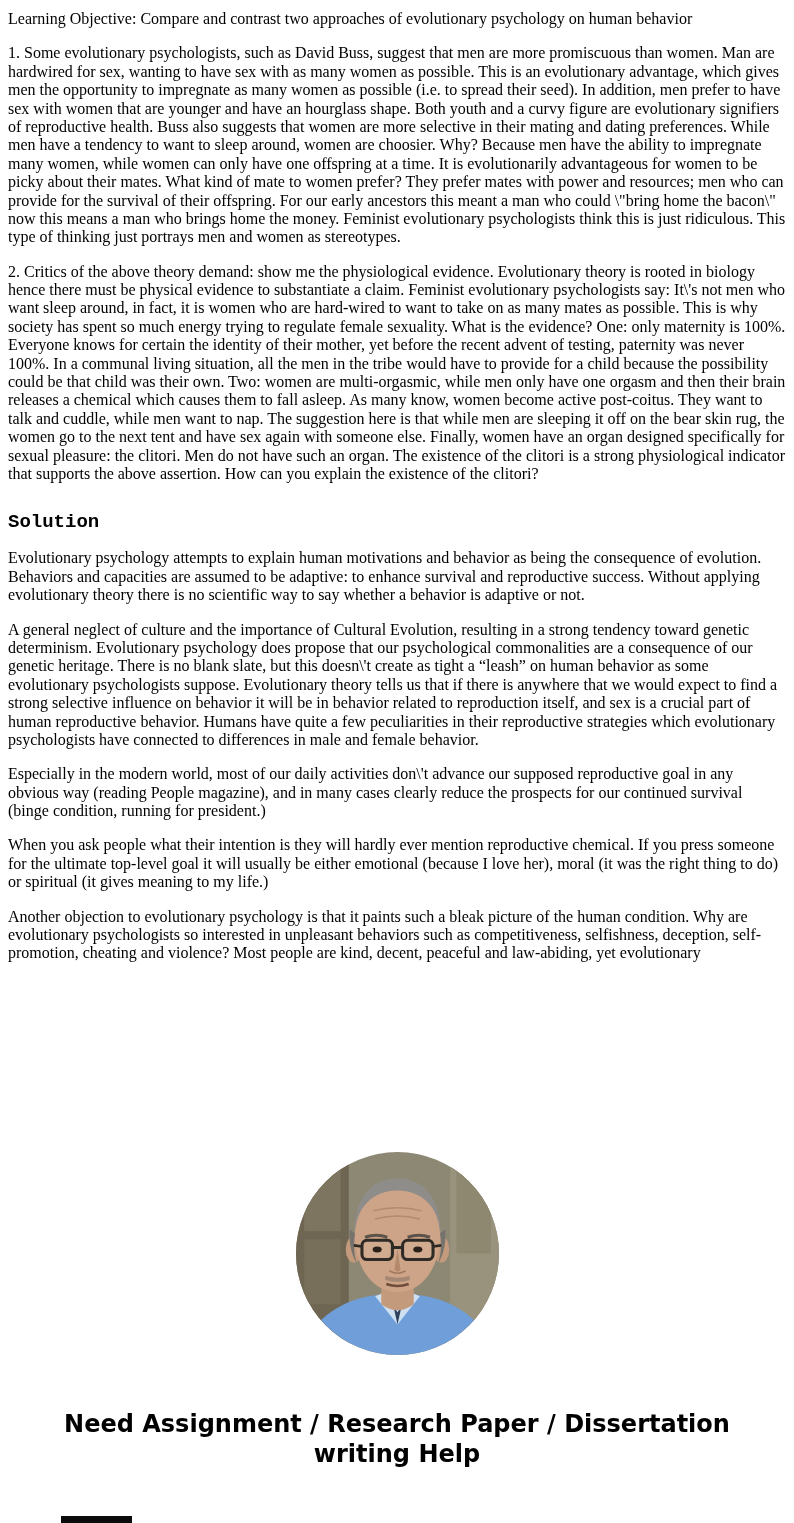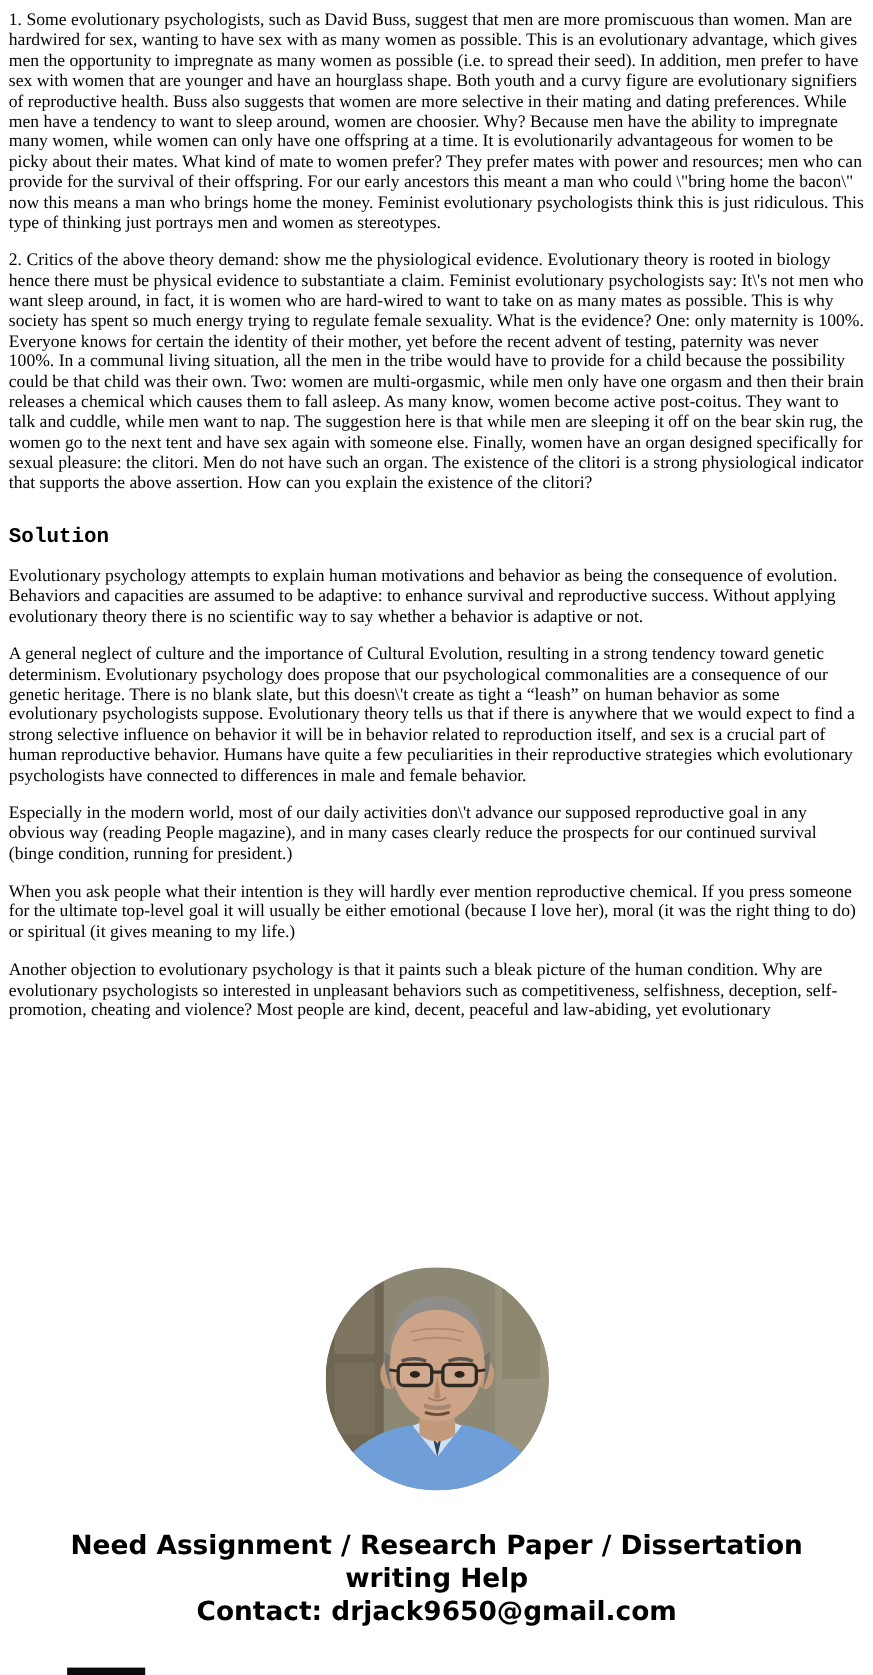--- a/index.html
+++ b/index.html
@@ -27,21 +27,21 @@
     font-weight: bold;
     margin: 28px 0 16px 0;
     font-family: Liberation Mono, monospace;
   }
   .avatar-wrap {
     margin-top: 28px;
     text-align: center;
   }
   .avatar-wrap svg { display: inline-block; }
   .footer {
-    margin-top: 30px;
+    margin-top: 50px;
     text-align: center;
     font-family: "DejaVu Sans", sans-serif;
     font-weight: bold;
     font-size: 24px;
     line-height: 30px;
     color: #000000;
   }
   .footer .footer-help {
     max-width: 744px;
     margin: 0 auto;
@@ -57,20 +57,21 @@
     height: 7px;
     background: #0b0b0b;
   }
 </style>
 </head>
 <body>
 
 <div class="page">
 
   <div class="article-clip">
+    <p>Learning Objective: Compare and contrast two approaches of evolutionary psychology on human behavior</p>
     <p>1. Some evolutionary psychologists, such as David Buss, suggest that men are more promiscuous than women. Man are hardwired for sex, wanting to have sex with as many women as possible. This is an evolutionary advantage, which gives men the opportunity to impregnate as many women as possible (i.e. to spread their seed). In addition, men prefer to have sex with women that are younger and have an hourglass shape. Both youth and a curvy figure are evolutionary signifiers of reproductive health. Buss also suggests that women are more selective in their mating and dating preferences. While men have a tendency to want to sleep around, women are choosier. Why? Because men have the ability to impregnate many women, while women can only have one offspring at a time. It is evolutionarily advantageous for women to be picky about their mates. What kind of mate to women prefer? They prefer mates with power and resources; men who can provide for the survival of their offspring. For our early ancestors this meant a man who could \"bring home the bacon\" now this means a man who brings home the money. Feminist evolutionary psychologists think this is just ridiculous. This type of thinking just portrays men and women as stereotypes.</p>
     <p>2. Critics of the above theory demand: show me the physiological evidence. Evolutionary theory is rooted in biology hence there must be physical evidence to substantiate a claim. Feminist evolutionary psychologists say: It\'s not men who want sleep around, in fact, it is women who are hard-wired to want to take on as many mates as possible. This is why society has spent so much energy trying to regulate female sexuality. What is the evidence? One: only maternity is 100%. Everyone knows for certain the identity of their mother, yet before the recent advent of testing, paternity was never 100%. In a communal living situation, all the men in the tribe would have to provide for a child because the possibility could be that child was their own. Two: women are multi-orgasmic, while men only have one orgasm and then their brain releases a chemical which causes them to fall asleep. As many know, women become active post-coitus. They want to talk and cuddle, while men want to nap. The suggestion here is that while men are sleeping it off on the bear skin rug, the women go to the next tent and have sex again with someone else. Finally, women have an organ designed specifically for sexual pleasure: the clitori. Men do not have such an organ. The existence of the clitori is a strong physiological indicator that supports the above assertion. How can you explain the existence of the clitori?</p>
 
     <h3 class="solution-heading">Solution</h3>
 
     <p>Evolutionary psychology attempts to explain human motivations and behavior as being the consequence of evolution. Behaviors and capacities are assumed to be adaptive: to enhance survival and reproductive success. Without applying evolutionary theory there is no scientific way to say whether a behavior is adaptive or not.</p>
     <p>A general neglect of culture and the importance of Cultural Evolution, resulting in a strong tendency toward genetic determinism. Evolutionary psychology does propose that our psychological commonalities are a consequence of our genetic heritage. There is no blank slate, but this doesn\'t create as tight a “leash” on human behavior as some evolutionary psychologists suppose. Evolutionary theory tells us that if there is anywhere that we would expect to find a strong selective influence on behavior it will be in behavior related to reproduction itself, and sex is a crucial part of human reproductive behavior. Humans have quite a few peculiarities in their reproductive strategies which evolutionary psychologists have connected to differences in male and female behavior.</p>
     <p>Especially in the modern world, most of our daily activities don\'t advance our supposed reproductive goal in any obvious way (reading People magazine), and in many cases clearly reduce the prospects for our continued survival (binge condition, running for president.)</p>
     <p>When you ask people what their intention is they will hardly ever mention reproductive chemical. If you press someone for the ultimate top-level goal it will usually be either emotional (because I love her), moral (it was the right thing to do) or spiritual (it gives meaning to my life.)</p>
     <p>Another objection to evolutionary psychology is that it paints such a bleak picture of the human condition. Why are evolutionary psychologists so interested in unpleasant behaviors such as competitiveness, selfishness, deception, self-promotion, cheating and violence? Most people are kind, decent, peaceful and law-abiding, yet evolutionary</p>
@@ -128,18 +129,17 @@
 
         <path d="M88 122 Q100 126 112 122 L112 126 Q100 130 88 126 Z" fill="#8a7465" fill-opacity="0.6"></path>
 
         <path d="M89 130 Q100 134 111 130" stroke="#6f4c3a" stroke-width="2.5" fill="none"></path>
       </g>
     </svg>
   </div>
 
   <div class="footer">
     <div class="footer-help">Need Assignment / Research Paper / Dissertation writing Help</div>
-    <div class="footer-contact">Contact: drjack9650@gmail.com</div>
   </div>
 
   <div class="bottom-bar"></div>
 
 </div>
 
 </body></html>

